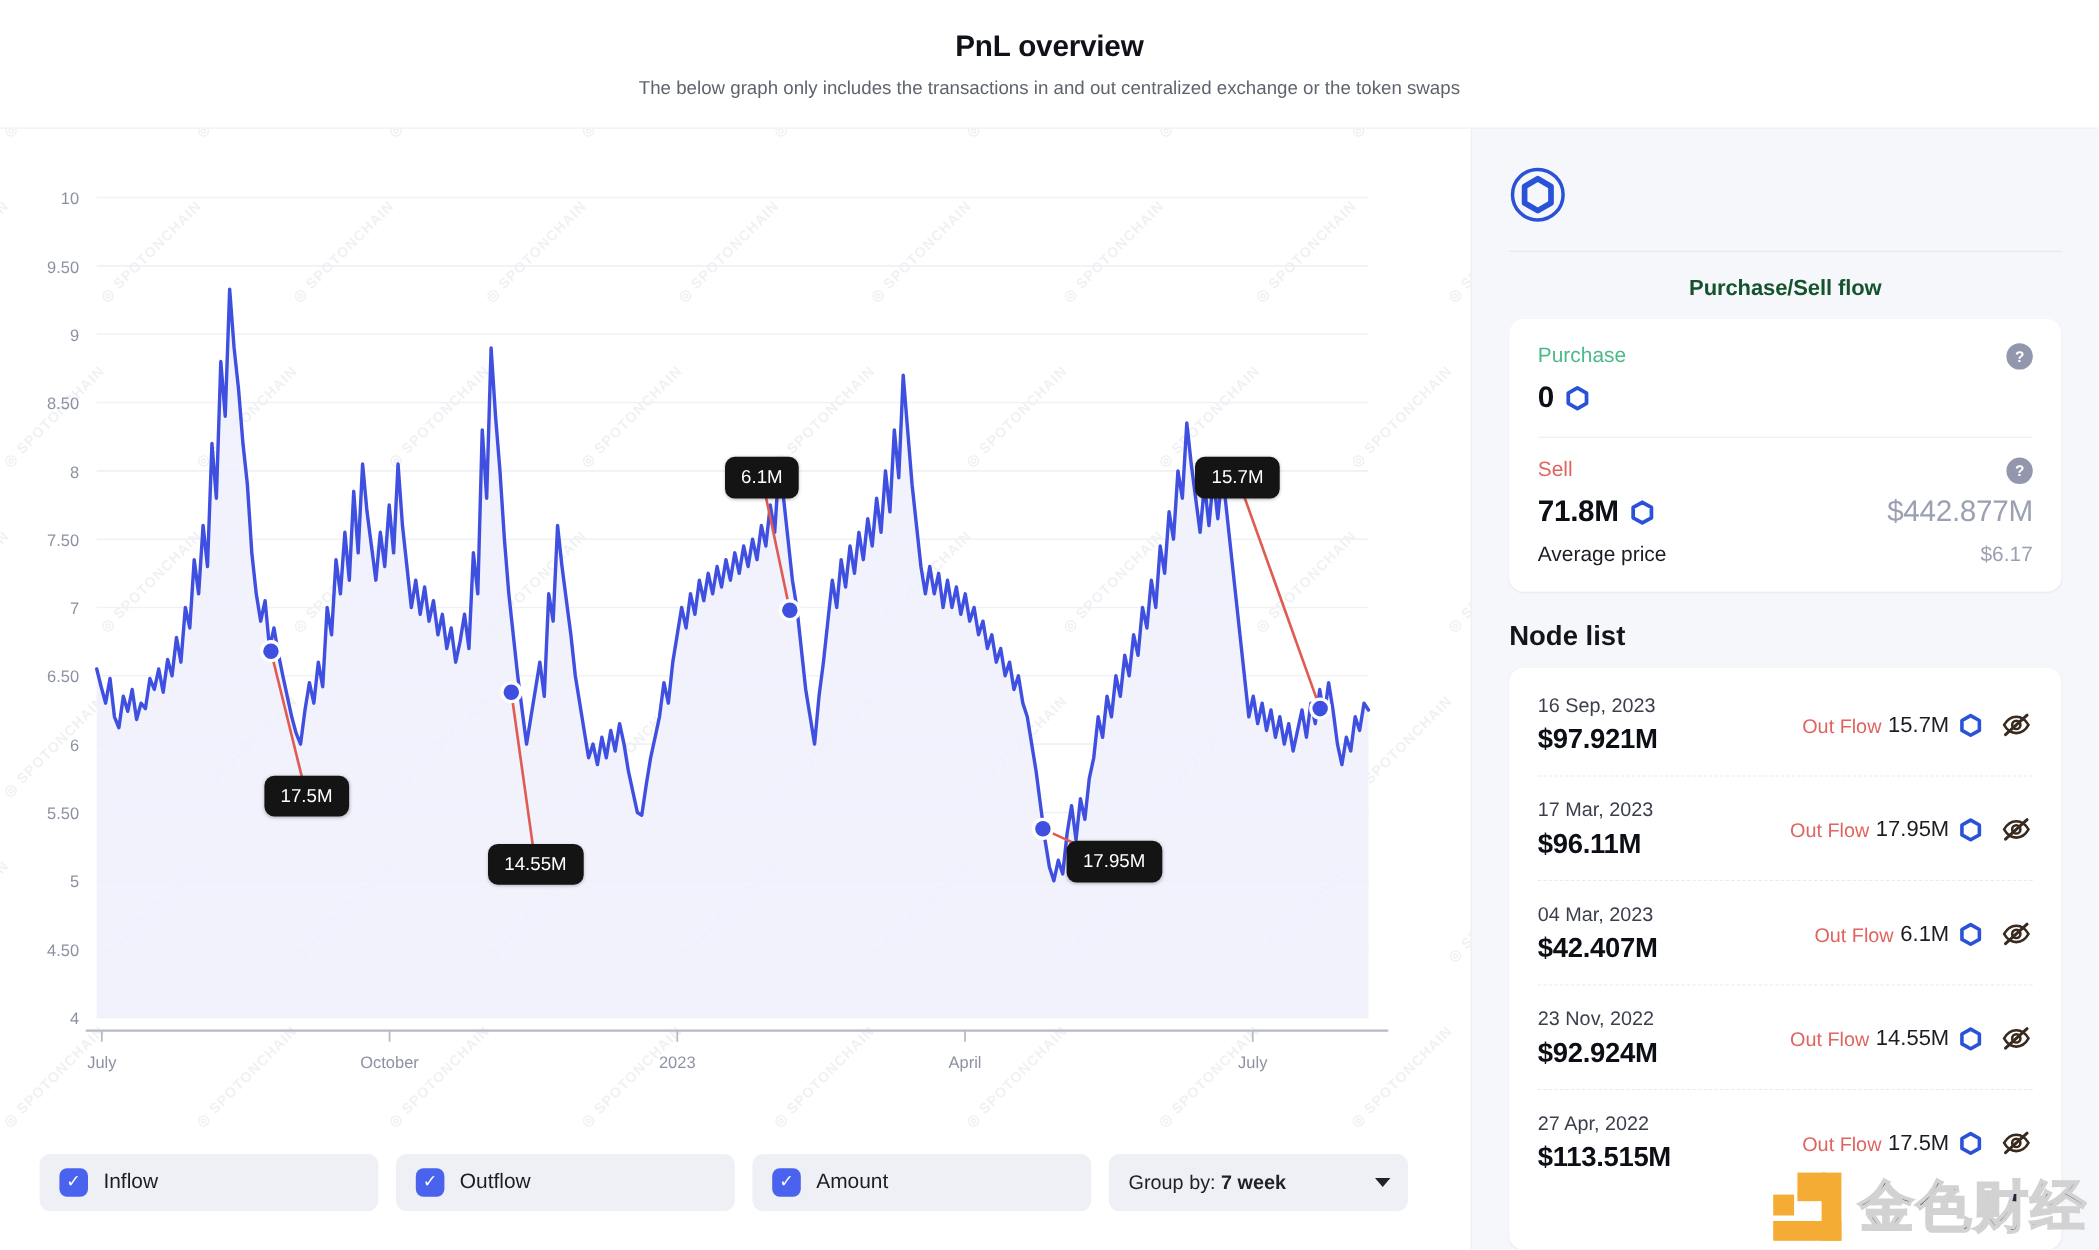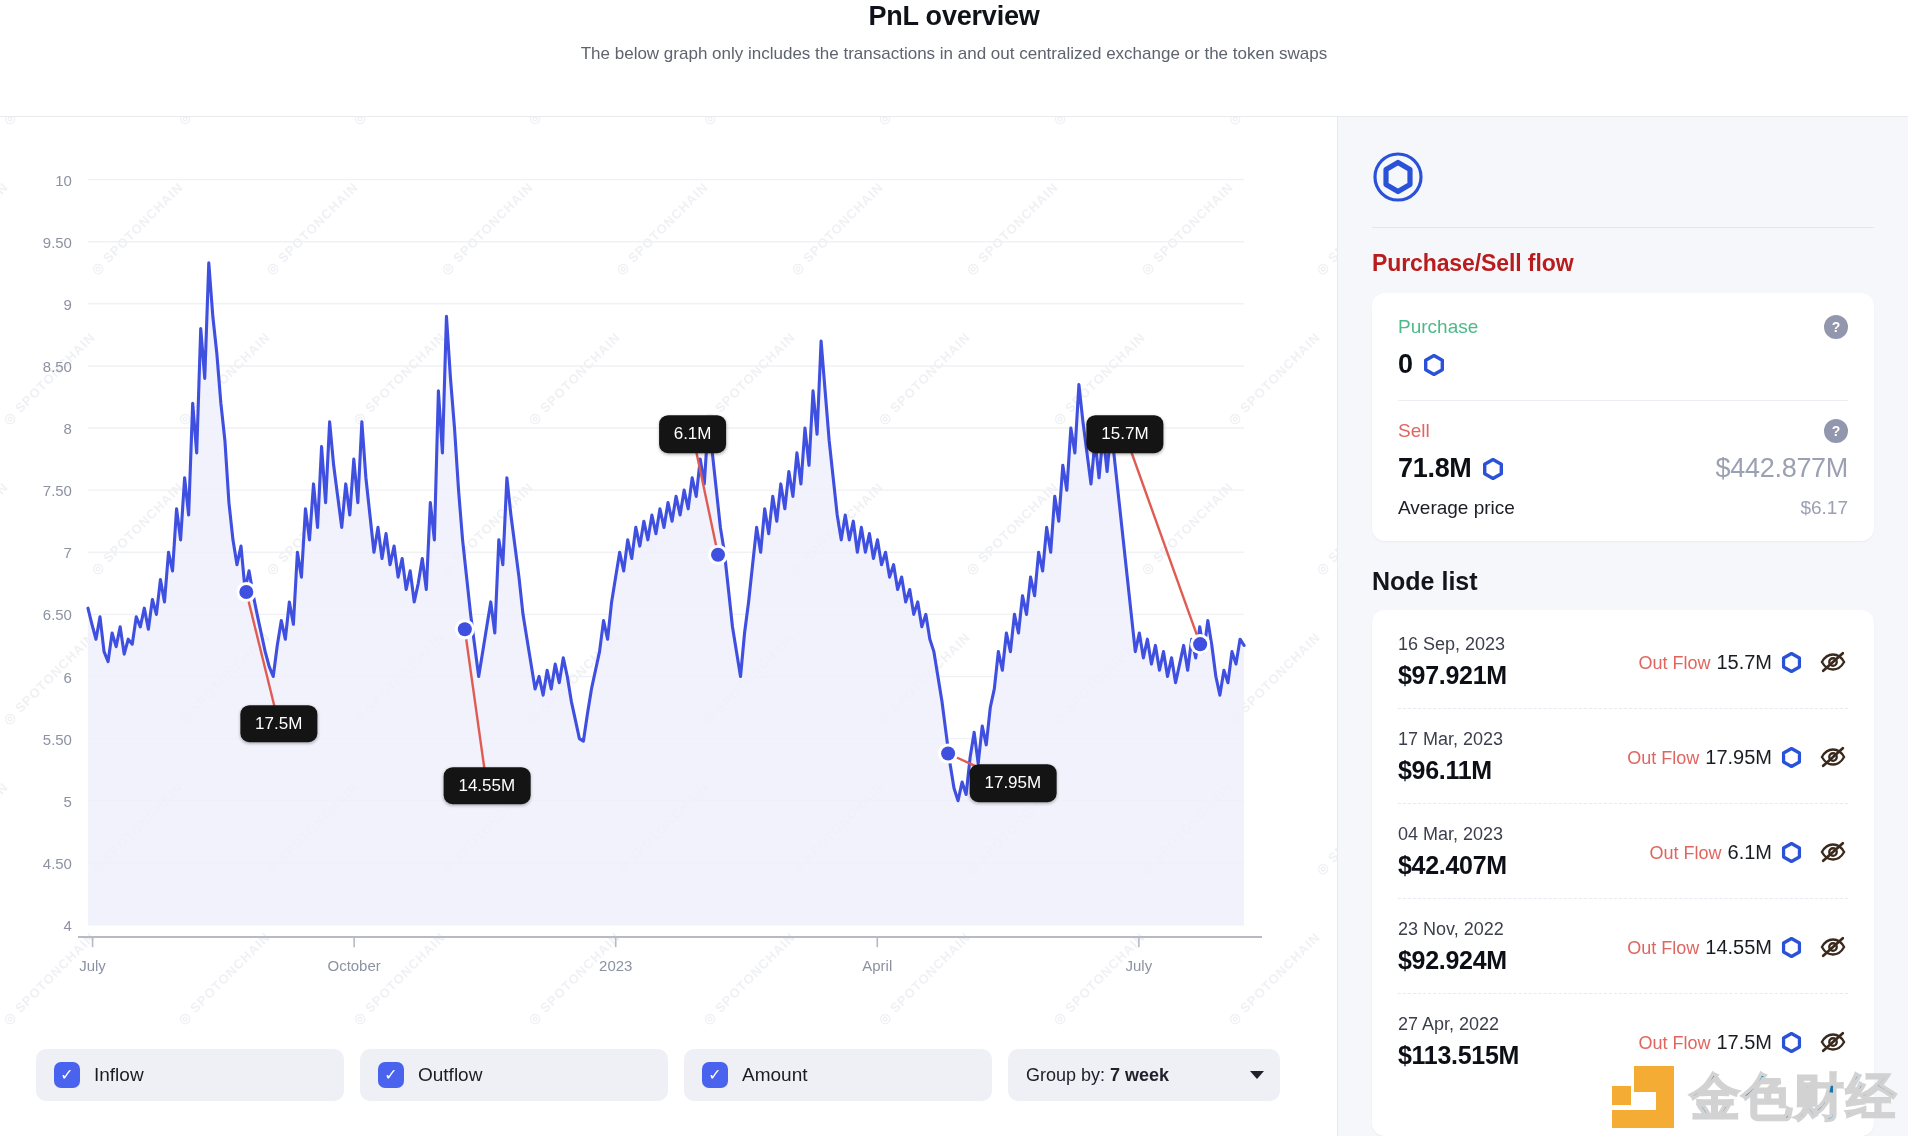--- a/index.html
+++ b/index.html
@@ -10,21 +10,21 @@
     overflow: hidden;
   }
   .page { position: relative; width: 1908px; height: 1136px; display: flex; flex-direction: column; }
 
   
   .header {
     height: 117px;
     background: #ffffff;
     border-bottom: 1px solid #e9eaee;
     display: flex; flex-direction: column;
-    align-items: center; 
+    align-items: center; justify-content: center;
     flex: 0 0 117px;
   }
   .header-title {
     font-size: 27px; font-weight: 700; color: #10121a;
     letter-spacing: -0.2px; line-height: 1.25;
   }
   .header-sub {
     font-size: 17px; color: #5e636e; margin-top: 10px; line-height: 1.2;
   }
 
@@ -107,22 +107,22 @@
     flex: 1;
     background: #f6f7fb;
     padding: 26px 34px 0 34px;
     display: flex; flex-direction: column;
     overflow: hidden;
     position: relative;
   }
   .token-logo-row { padding: 8px 0 20px 0; }
   .sep { height: 1px; background: #e4e6ee; margin-bottom: 22px; }
   .section-title {
-    font-size: 23px; font-weight: 700; color: #b91c1c;
-    margin-bottom: 16px; letter-spacing: -0.1px;
+    font-size: 20px; font-weight: 700; color: #14532d;
+    margin-bottom: 16px; letter-spacing: -0.1px; text-align: center;
   }
   .card {
     background: #ffffff;
     border-radius: 13px;
     padding: 22px 26px;
     box-shadow: 0 1px 2px rgba(20,24,40,.05);
   }
   .flow-row-head { display: flex; align-items: center; justify-content: space-between; }
   .lbl-purchase { font-size: 19px; color: #4cb98a; }
   .lbl-sell { font-size: 19px; color: #e0655f; }
@@ -170,21 +170,21 @@
     position: absolute; right: 10px; bottom: 8px;
     display: flex; align-items: center; gap: 12px;
     opacity: .92; pointer-events: none;
   }
   .jinse-mark { position: relative; width: 66px; height: 62px; }
   .jm-a { position: absolute; left: 22px; top: 0;  width: 26px; height: 26px; background: #f5a623; }
   .jm-b { position: absolute; left: 0;  top: 20px; width: 19px; height: 19px; background: #f5a623; }
   .jm-c { position: absolute; left: 0;  top: 44px; width: 62px; height: 18px; background: #f5a623; }
   .jm-d { position: absolute; left: 44px; top: 0;  width: 18px; height: 62px; background: #f5a623; }
   .jinse-text {
-    font-size: 50px; font-weight: 700; color: #0369a1;
+    font-size: 50px; font-weight: 700; color: #0f172a;
     -webkit-text-stroke: 2px #cfcfcf;
     letter-spacing: 2px; line-height: 1;
     font-family: "DejaVu Sans", sans-serif;
   }
 </style>
 </head>
 <body>
 
 <div class="page">
 

